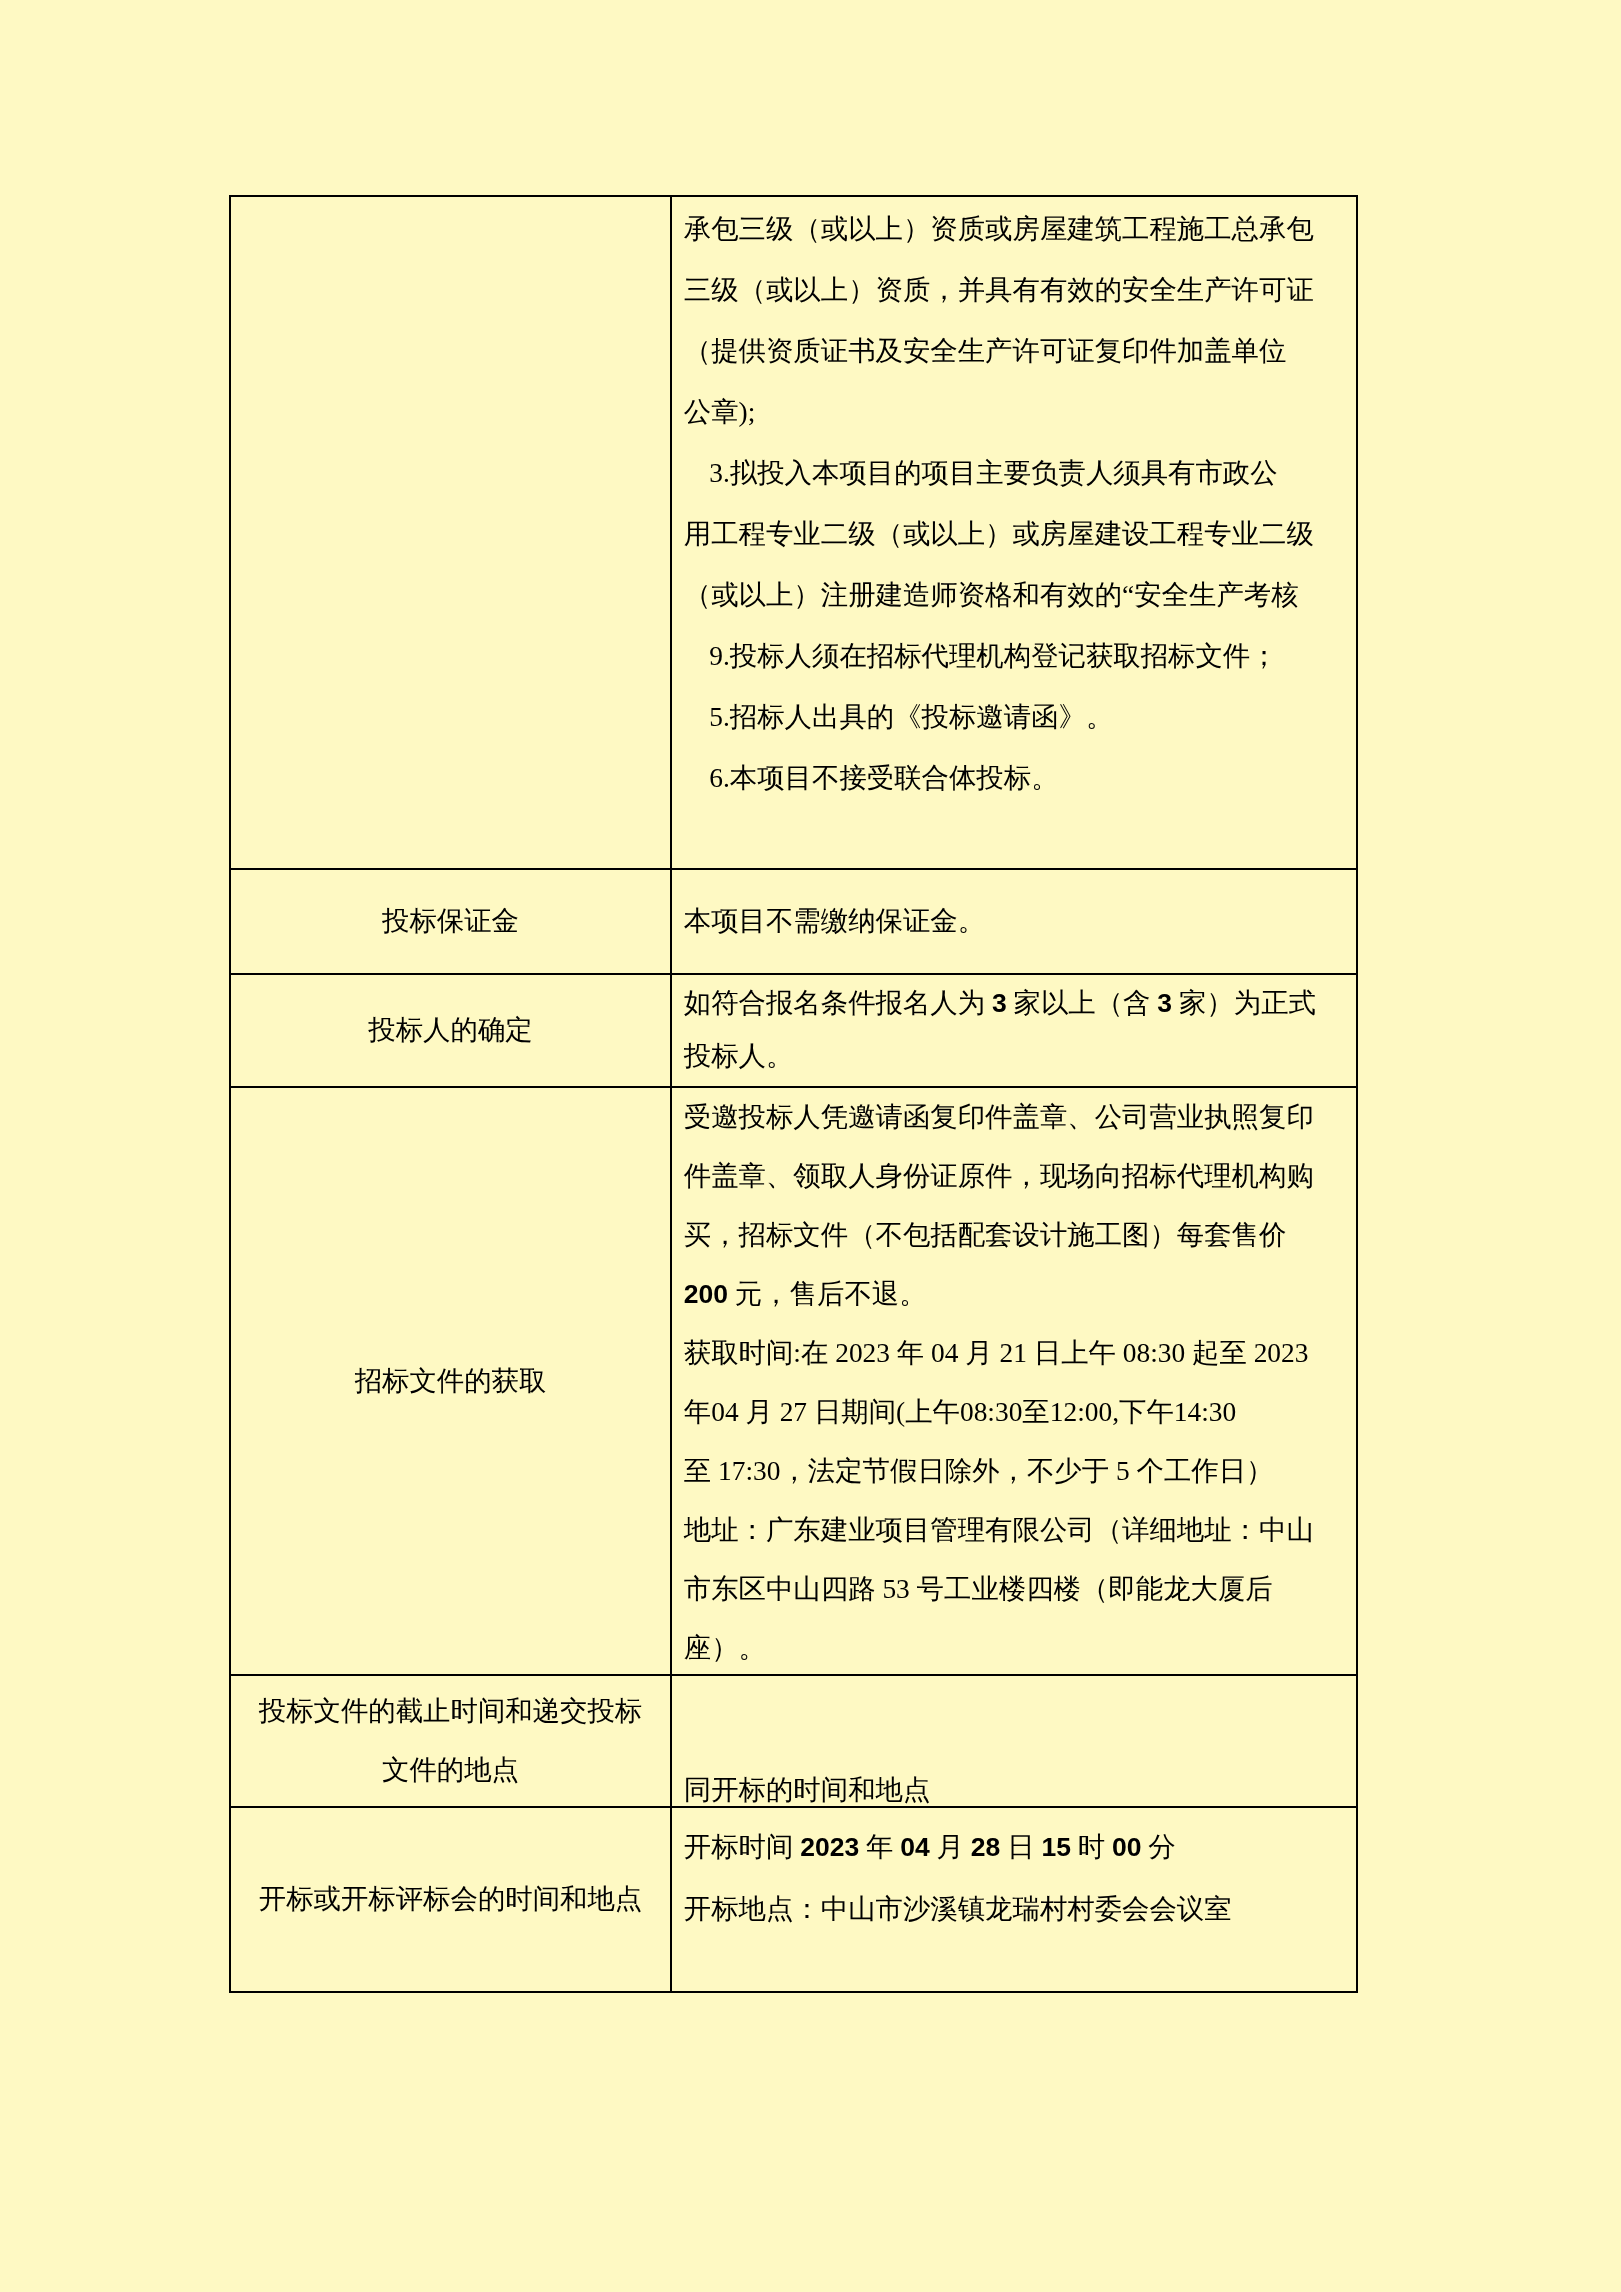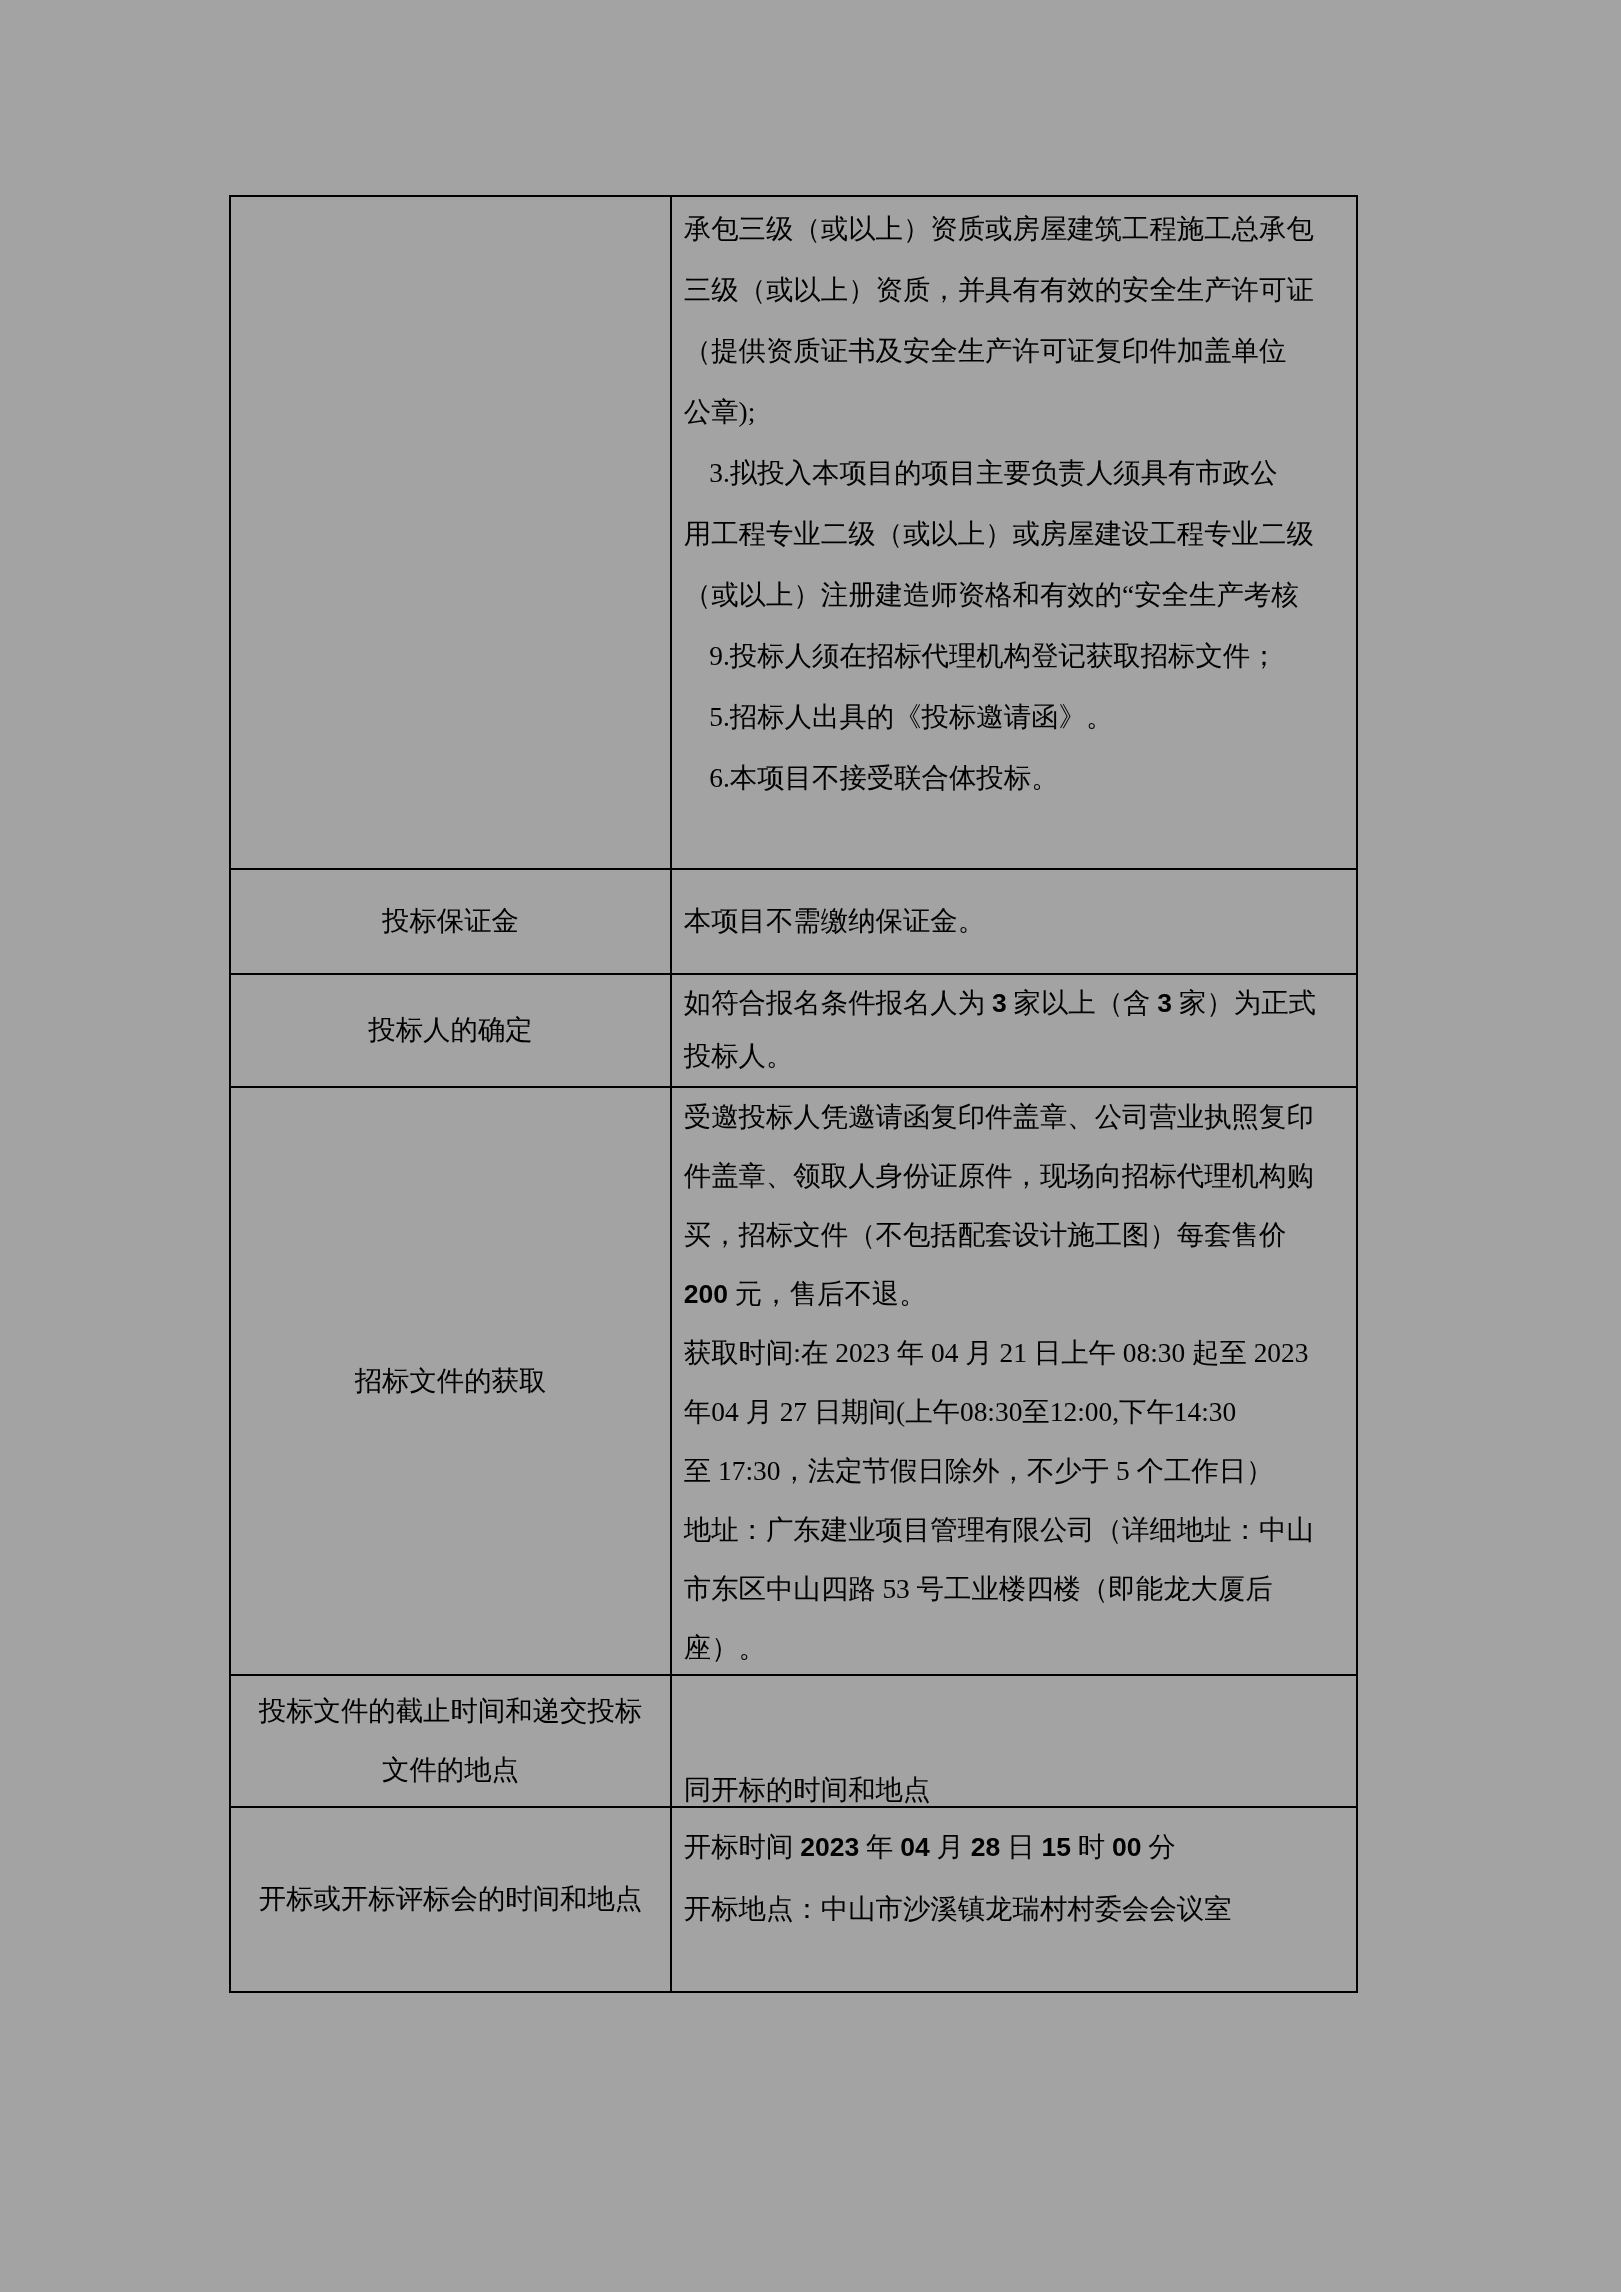--- a/index.html
+++ b/index.html
@@ -1,19 +1,19 @@
 <!DOCTYPE html>
 <html><head>
 <meta charset="utf-8">
 <style>
   html,body{margin:0;padding:0;background:#e8e8e8;}
   .page{
     position:relative;
     width:1621px;height:2293px;
-    background:#a3a3a3;
+    background:#fef9c3;
     font-family:"Liberation Serif","DejaVu Serif",serif;
     color:#000000;
     margin:0 auto;
     overflow:hidden;
   }
   .doc-table{
     position:absolute;
     left:229px;top:195px;
     width:1129px;
     border:2px solid #000;

